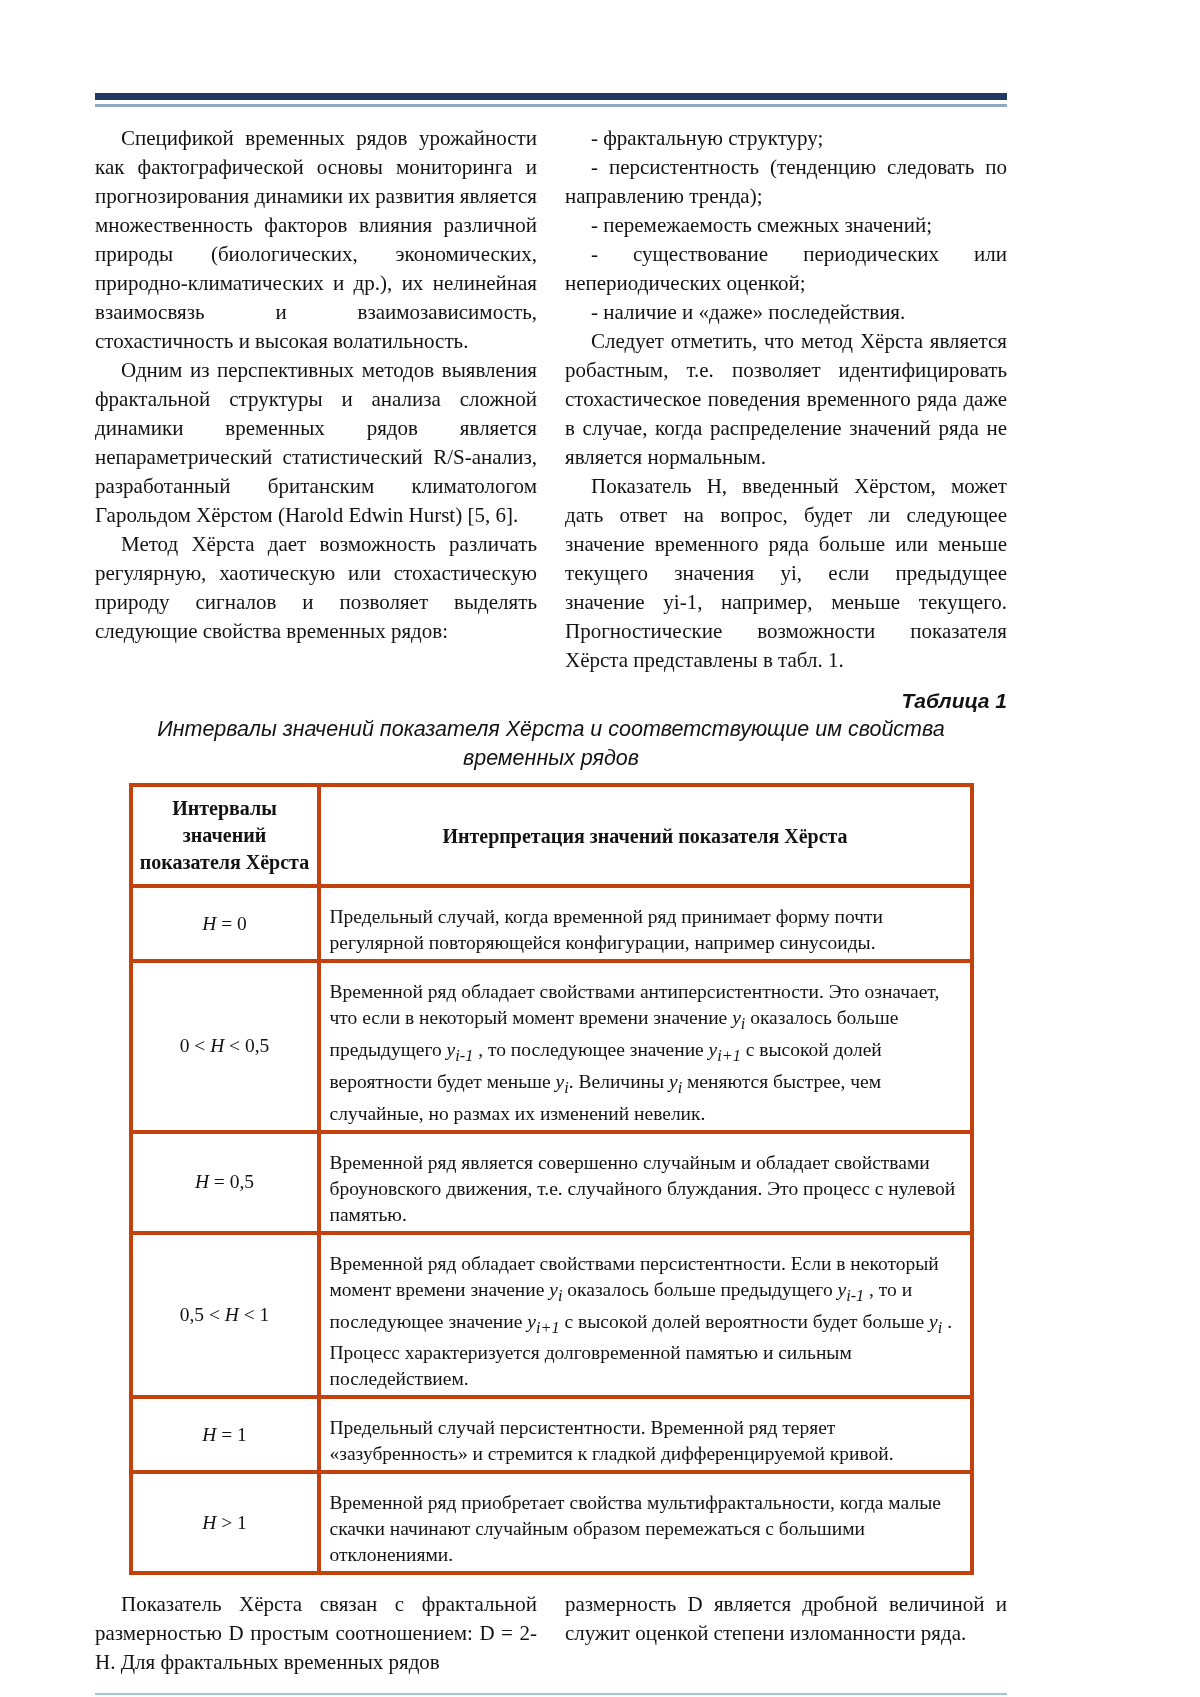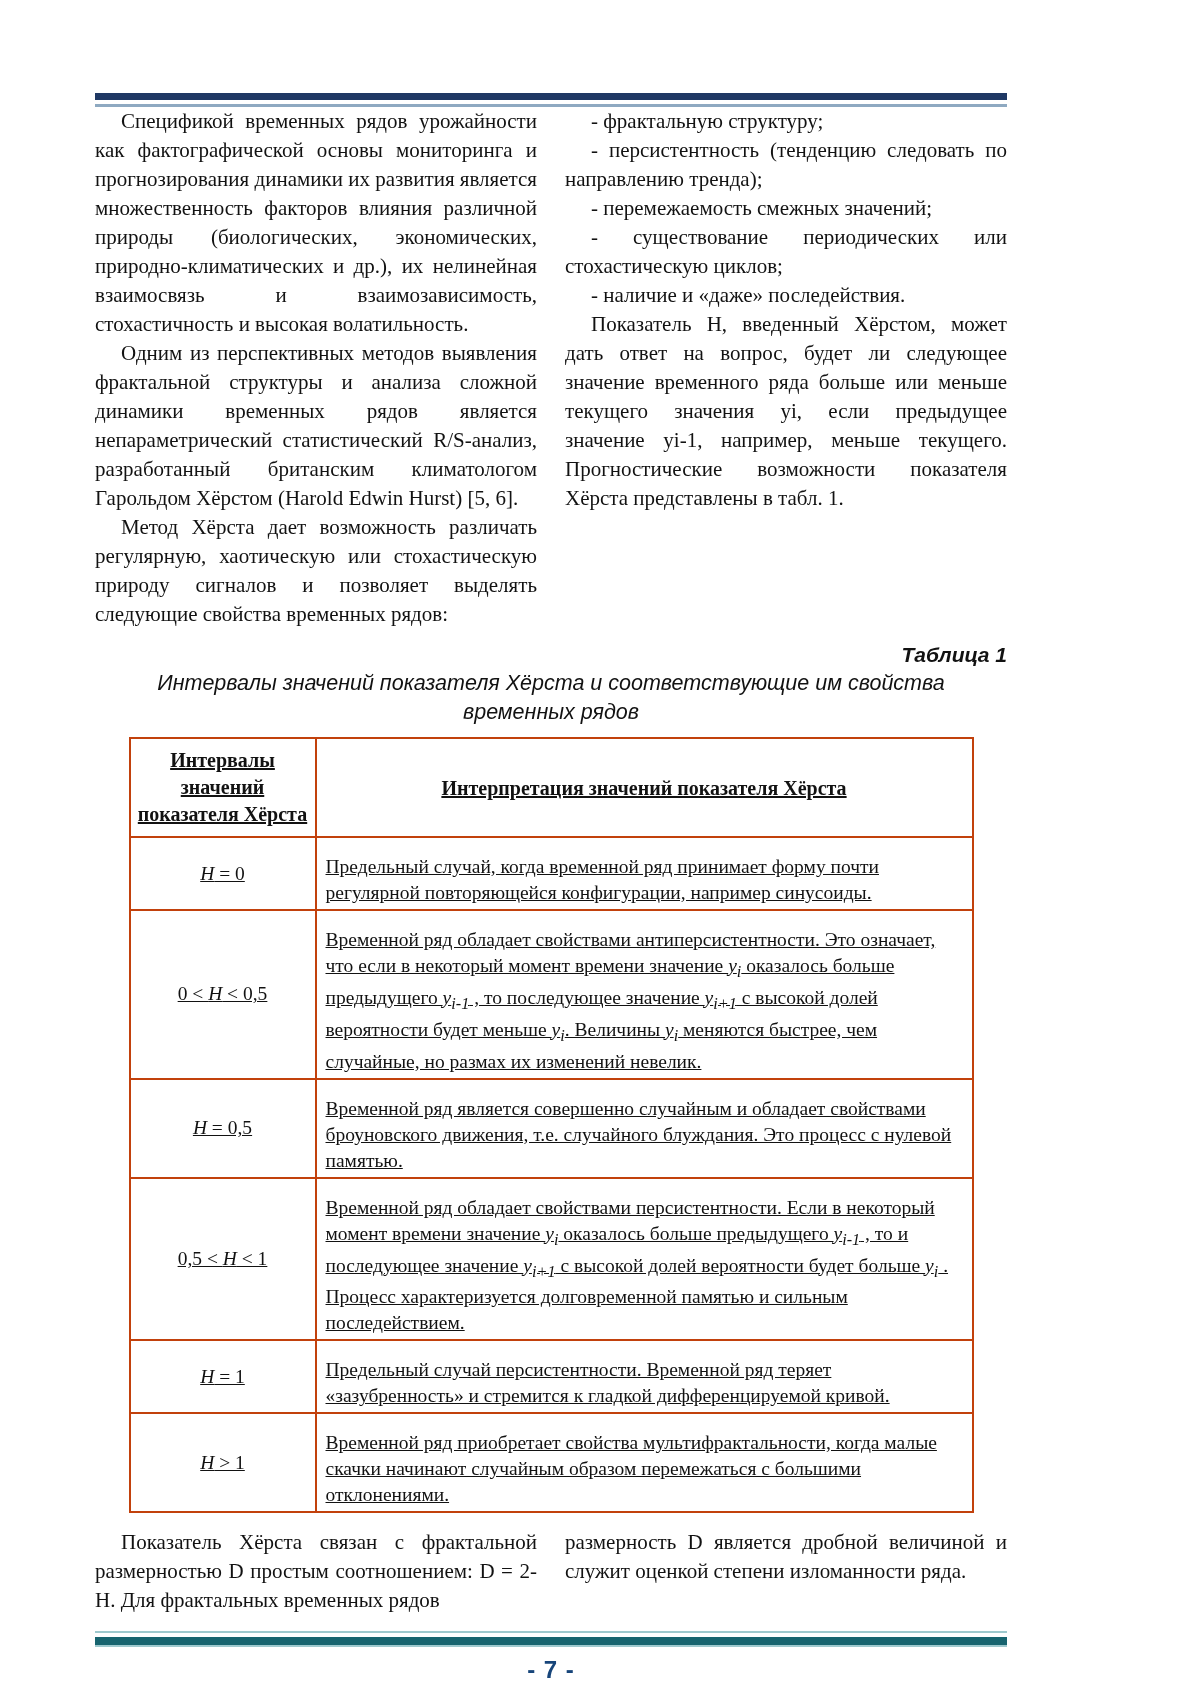--- a/index.html
+++ b/index.html
@@ -8,38 +8,38 @@
     background:#ffffff; color:#121212;
     font-family:"Liberation Serif", serif;
   }
   .content { margin-left:95px; width:912px; padding-top:93px; }
 
   
   .rule-top-thick { height:7px; background:#1f3864; }
   .rule-top-thin  { height:3px; background:#8ea9c1; margin-top:4px; }
 
   
-  .cols { display:flex; gap:28px; 
+  .cols { display:flex; gap:28px; margin-top:17px;
           font-size:21px; line-height:29px; text-align:justify; }
   .col  { width:442px; }
   .para { margin:0; text-indent:26px; }
   .para.noindent { text-indent:0; }
 
   
   .tbl-caption { margin-top:14px; text-align:right;
     font-family:"Liberation Sans", sans-serif; font-weight:bold; font-style:italic;
     font-size:21px; }
   .tbl-title { margin:2px auto 0; width:880px; text-align:center;
     font-family:"Liberation Sans", sans-serif; font-weight:normal; font-style:italic;
     font-size:21.5px; line-height:29px; }
 
   
   table.hurst { border-collapse:collapse; margin:10px auto 0; width:845px;
     font-size:19.5px; line-height:26px; color:#121212; }
-  table.hurst th, table.hurst td { border:2px solid #c2410c;text-decoration:underline; }
+  table.hurst th, table.hurst td { border:4px solid #c2410c; }
   th.h-int { width:172px; text-align:center; font-size:20px; line-height:27px;
     font-weight:bold; padding:8px 6px; vertical-align:middle; }
   th.h-interp { text-align:center; font-size:20px; font-weight:bold;
     padding:8px 10px; vertical-align:middle; }
   td.c-int { text-align:center; vertical-align:middle; padding:3px 11px; }
   td.c-interp { text-align:left; vertical-align:middle; padding:16px 12px 3px 9px; }
 
   
   .rule-bot { margin-top:16px; }
   .rb-thin-a { height:2px; background:#9ec9ce; }
@@ -65,22 +65,23 @@
     <div class="cols">
       <div class="col">
         <p class="para">Спецификой временных рядов урожайности как фактографической основы мониторинга и прогнозирования динамики их развития является множественность факторов влияния различной природы (биологических, экономических, природно-климатических и др.), их нелинейная взаимосвязь и взаимозависимость, стохастичность и высокая волатильность.</p>
         <p class="para">Одним из перспективных методов выявления фрактальной структуры и анализа сложной динамики временных рядов является непараметрический статистический R/S-анализ, разработанный британским климатологом Гарольдом Хёрстом (Harold Edwin Hurst) [5, 6].</p>
         <p class="para">Метод Хёрста дает возможность различать регулярную, хаотическую или стохастическую природу сигналов и позволяет выделять следующие свойства временных рядов:</p>
       </div>
       <div class="col">
         <p class="para">- фрактальную структуру;</p>
         <p class="para">- персистентность (тенденцию следовать по направлению тренда);</p>
         <p class="para">- перемежаемость смежных значений;</p>
-        <p class="para">- существование периодических или стохастическую циклов;</p>
+        <p class="para">- существование периодических или непериодических оценкой;</p>
         <p class="para">- наличие и «даже» последействия.</p>
+        <p class="para">Следует отметить, что метод Хёрста является робастным, т.е. позволяет идентифицировать стохастическое поведения временного ряда даже в случае, когда распределение значений ряда не является нормальным.</p>
         <p class="para">Показатель H, введенный Хёрстом, может дать ответ на вопрос, будет ли следующее значение временного ряда больше или меньше текущего значения yi, если предыдущее значение yi-1, например, меньше текущего. Прогностические возможности показателя Хёрста представлены в табл. 1.</p>
       </div>
     </div>
 
     <div class="tbl-caption">Таблица 1</div>
     <div class="tbl-title">Интервалы значений показателя Хёрста и соответствующие им свойства временных рядов</div>
 
     <table class="hurst">
       <thead>
         <tr>

